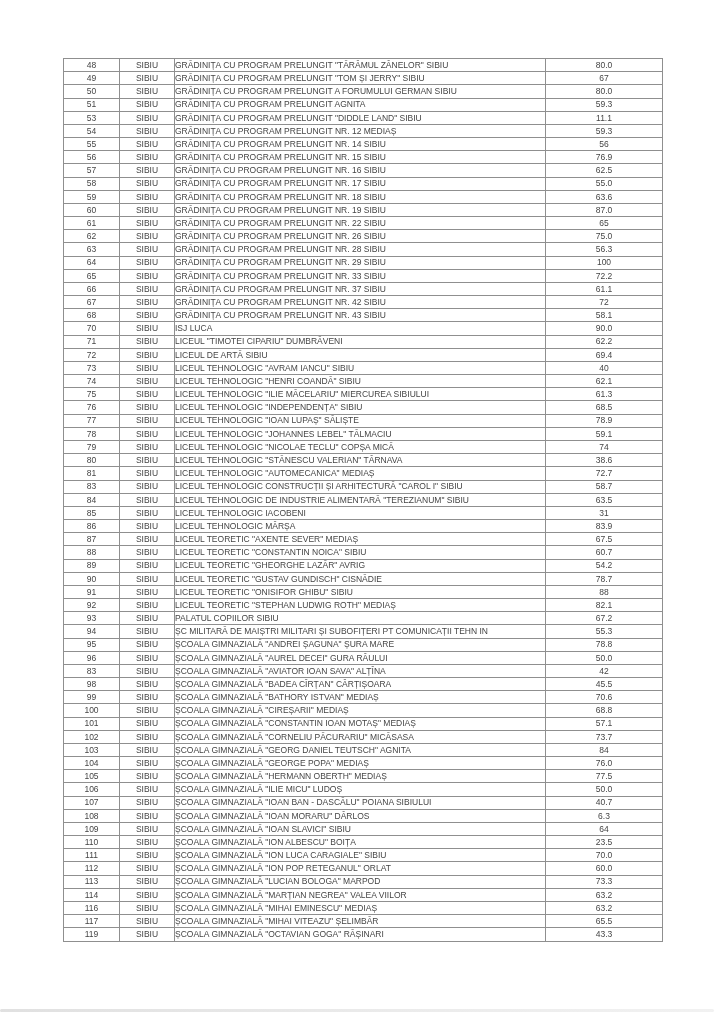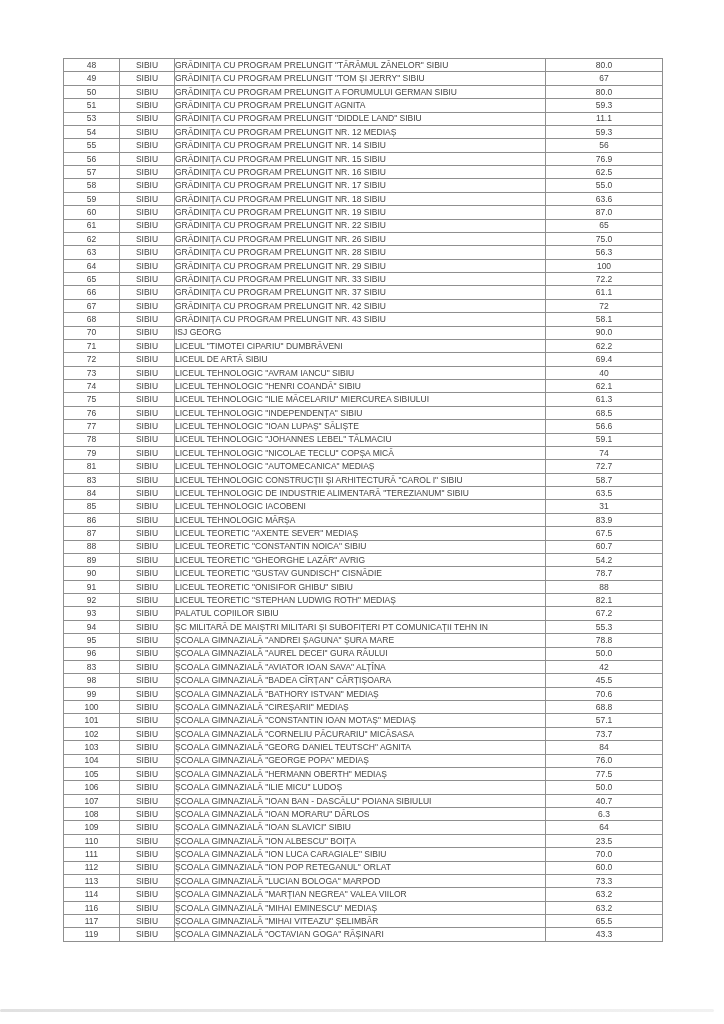--- a/index.html
+++ b/index.html
@@ -184,21 +184,21 @@
         </tr>
         <tr>
           <td class="c-num">68</td>
           <td class="c-county">SIBIU</td>
           <td class="c-name">GRĂDINIȚA CU PROGRAM PRELUNGIT NR. 43 SIBIU</td>
           <td class="c-score">58.1</td>
         </tr>
         <tr>
           <td class="c-num">70</td>
           <td class="c-county">SIBIU</td>
-          <td class="c-name">ISJ GEORG</td>
+          <td class="c-name">ISJ LUCA</td>
           <td class="c-score">90.0</td>
         </tr>
         <tr>
           <td class="c-num">71</td>
           <td class="c-county">SIBIU</td>
           <td class="c-name">LICEUL "TIMOTEI CIPARIU" DUMBRĂVENI</td>
           <td class="c-score">62.2</td>
         </tr>
         <tr>
           <td class="c-num">72</td>
@@ -227,33 +227,39 @@
         <tr>
           <td class="c-num">76</td>
           <td class="c-county">SIBIU</td>
           <td class="c-name">LICEUL TEHNOLOGIC "INDEPENDENȚA" SIBIU</td>
           <td class="c-score">68.5</td>
         </tr>
         <tr>
           <td class="c-num">77</td>
           <td class="c-county">SIBIU</td>
           <td class="c-name">LICEUL TEHNOLOGIC "IOAN LUPAȘ" SĂLIȘTE</td>
-          <td class="c-score">56.6</td>
+          <td class="c-score">78.9</td>
         </tr>
         <tr>
           <td class="c-num">78</td>
           <td class="c-county">SIBIU</td>
           <td class="c-name">LICEUL TEHNOLOGIC "JOHANNES LEBEL" TĂLMACIU</td>
           <td class="c-score">59.1</td>
         </tr>
         <tr>
           <td class="c-num">79</td>
           <td class="c-county">SIBIU</td>
           <td class="c-name">LICEUL TEHNOLOGIC "NICOLAE TECLU" COPȘA MICĂ</td>
           <td class="c-score">74</td>
+        </tr>
+        <tr>
+          <td class="c-num">80</td>
+          <td class="c-county">SIBIU</td>
+          <td class="c-name">LICEUL TEHNOLOGIC "STĂNESCU VALERIAN" TÂRNAVA</td>
+          <td class="c-score">38.6</td>
         </tr>
         <tr>
           <td class="c-num">81</td>
           <td class="c-county">SIBIU</td>
           <td class="c-name">LICEUL TEHNOLOGIC "AUTOMECANICA" MEDIAȘ</td>
           <td class="c-score">72.7</td>
         </tr>
         <tr>
           <td class="c-num">83</td>
           <td class="c-county">SIBIU</td>

